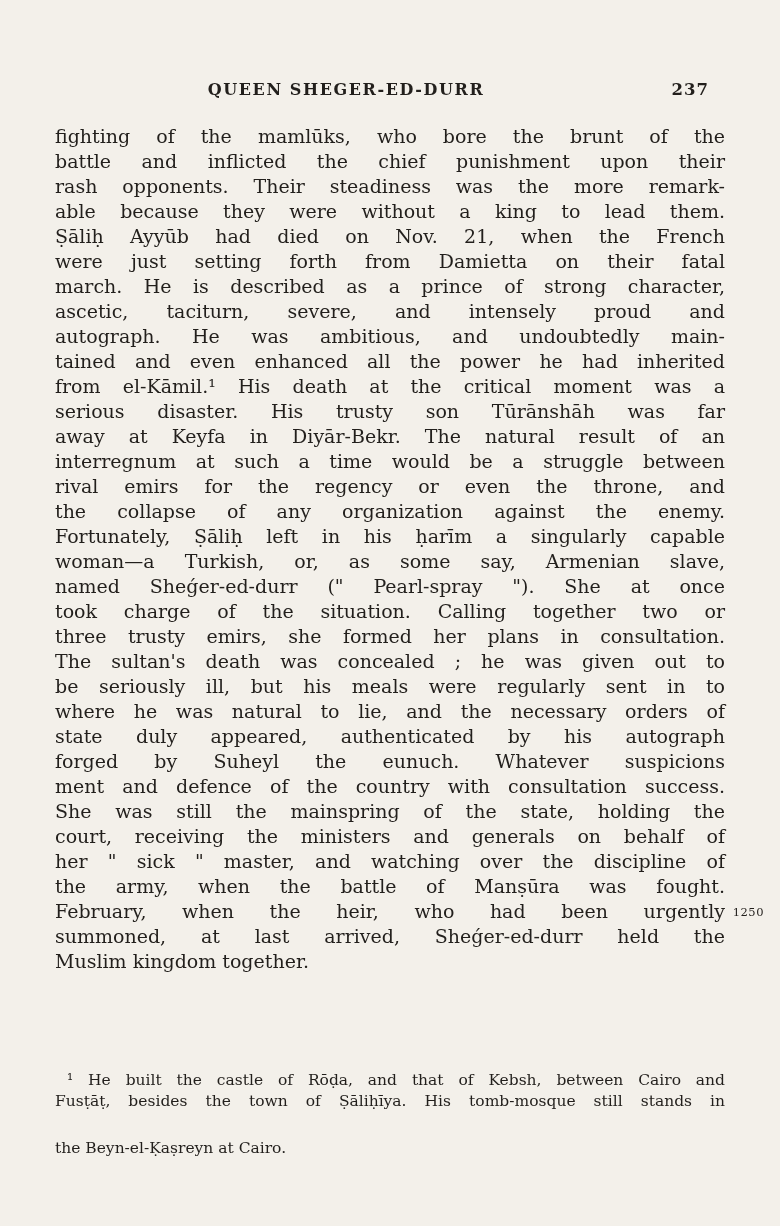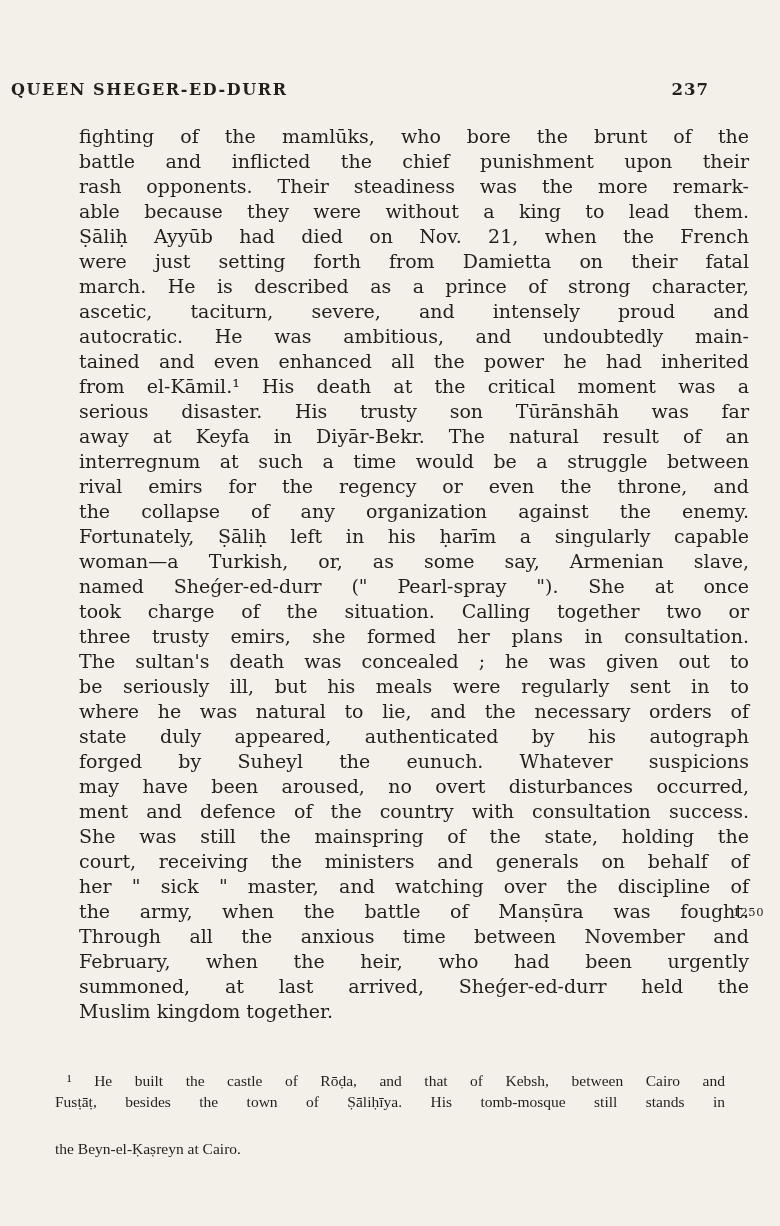--- a/index.html
+++ b/index.html
@@ -22,40 +22,40 @@
   }
   .header {
     position: absolute;
     top: 80px;
     left: 55px;
     width: 670px;
     height: 22px;
   }
   .running-head {
     display: block;
+    text-align: center;
     font-weight: bold;
     font-size: 16px;
     letter-spacing: 1.6px;
     transform: translateX(-44px);
   }
   .page-number {
     position: absolute;
     right: 16px;
     top: 0;
     font-weight: bold;
     font-size: 16.5px;
     letter-spacing: 1px;
   }
   .body-block {
     position: absolute;
     top: 124px;
     left: 55px;
     width: 670px;
     font-size: 19px;
-    margin-left: 24px;
   }
   .body-block .line {
     line-height: 25px;
     text-align: justify;
     text-align-last: justify;
   }
   .body-block .line:last-child {
     text-align-last: left;
   }
   .margin-note {
@@ -69,21 +69,20 @@
     position: absolute;
     top: 1070px;
     left: 55px;
     width: 670px;
     font-size: 15.5px;
   }
   .footnote-block .line {
     line-height: 21px;
     text-align: justify;
     text-align-last: justify;
-    font-family: Liberation Serif, serif;
   }
   .footnote-block .line:first-child {
     text-indent: 12px;
   }
   .footnote-block .line:last-child {
     text-align-last: left;
     margin-top: 26px;
   }
 </style>
 </head>
@@ -98,45 +97,43 @@
 
   <div class="body-block">
       <div class="line">fighting of the mamlūks, who bore the brunt of the</div>
       <div class="line">battle and inflicted the chief punishment upon their</div>
       <div class="line">rash opponents. Their steadiness was the more remark-</div>
       <div class="line">able because they were without a king to lead them.</div>
       <div class="line">Ṣāliḥ Ayyūb had died on Nov. 21, when the French</div>
       <div class="line">were just setting forth from Damietta on their fatal</div>
       <div class="line">march. He is described as a prince of strong character,</div>
       <div class="line">ascetic, taciturn, severe, and intensely proud and</div>
-      <div class="line">autocratic. He was ambitious, and undoubtedly main-</div>
+      <div class="line">autograph. He was ambitious, and undoubtedly main-</div>
       <div class="line">tained and even enhanced all the power he had inherited</div>
       <div class="line">from el-Kāmil.¹ His death at the critical moment was a</div>
       <div class="line">serious disaster. His trusty son Tūrānshāh was far</div>
       <div class="line">away at Keyfa in Diyār-Bekr. The natural result of an</div>
       <div class="line">interregnum at such a time would be a struggle between</div>
       <div class="line">rival emirs for the regency or even the throne, and</div>
       <div class="line">the collapse of any organization against the enemy.</div>
       <div class="line">Fortunately, Ṣāliḥ left in his ḥarīm a singularly capable</div>
       <div class="line">woman—a Turkish, or, as some say, Armenian slave,</div>
       <div class="line">named Sheǵer-ed-durr (" Pearl-spray "). She at once</div>
       <div class="line">took charge of the situation. Calling together two or</div>
       <div class="line">three trusty emirs, she formed her plans in consultation.</div>
       <div class="line">The sultan's death was concealed ; he was given out to</div>
       <div class="line">be seriously ill, but his meals were regularly sent in to</div>
       <div class="line">where he was natural to lie, and the necessary orders of</div>
       <div class="line">state duly appeared, authenticated by his autograph</div>
       <div class="line">forged by Suheyl the eunuch. Whatever suspicions</div>
-      <div class="line">may have been aroused, no overt disturbances occurred,</div>
       <div class="line">ment and defence of the country with consultation success.</div>
       <div class="line">She was still the mainspring of the state, holding the</div>
       <div class="line">court, receiving the ministers and generals on behalf of</div>
       <div class="line">her " sick " master, and watching over the discipline of</div>
       <div class="line">the army, when the battle of Manṣūra was fought.</div>
-      <div class="line">Through all the anxious time between November and</div>
       <div class="line">February, when the heir, who had been urgently</div>
       <div class="line">summoned, at last arrived, Sheǵer-ed-durr held the</div>
       <div class="line">Muslim kingdom together.</div>
     </div>
 
   <div class="margin-note">1250</div>
 
   <div class="footnote-block">
       <div class="line">¹ He built the castle of Rōḍa, and that of Kebsh, between Cairo and</div>
       <div class="line">Fusṭāṭ, besides the town of Ṣāliḥīya. His tomb-mosque still stands in</div>

